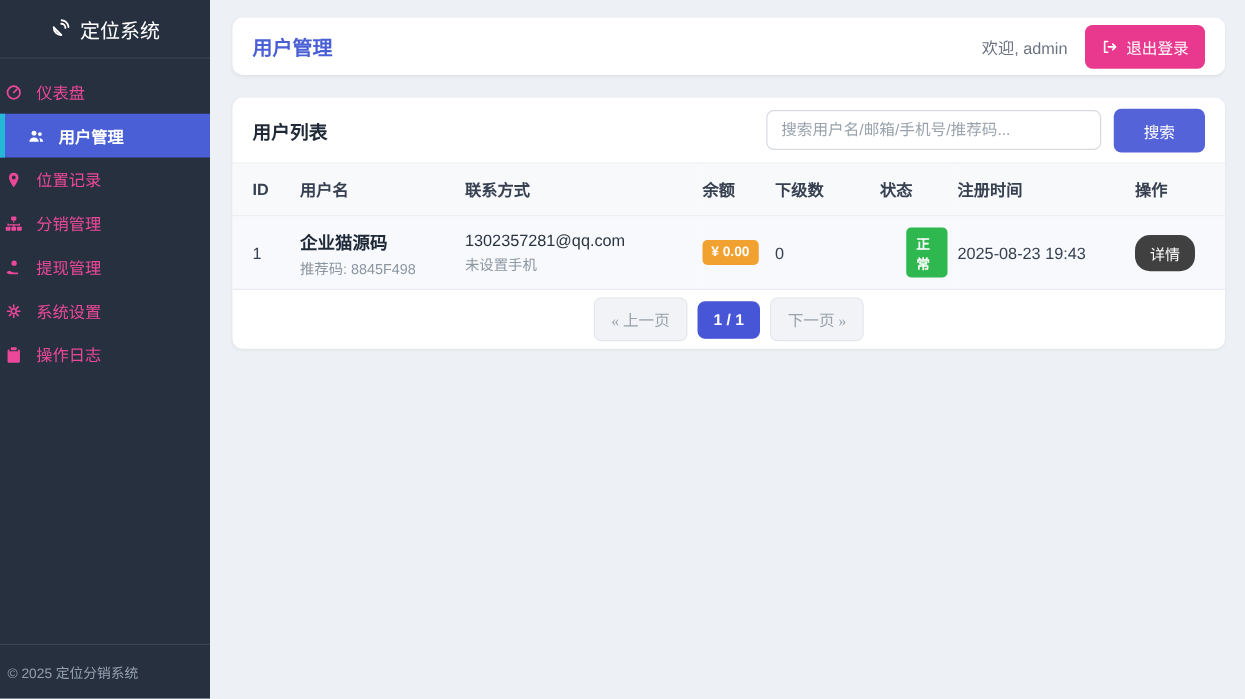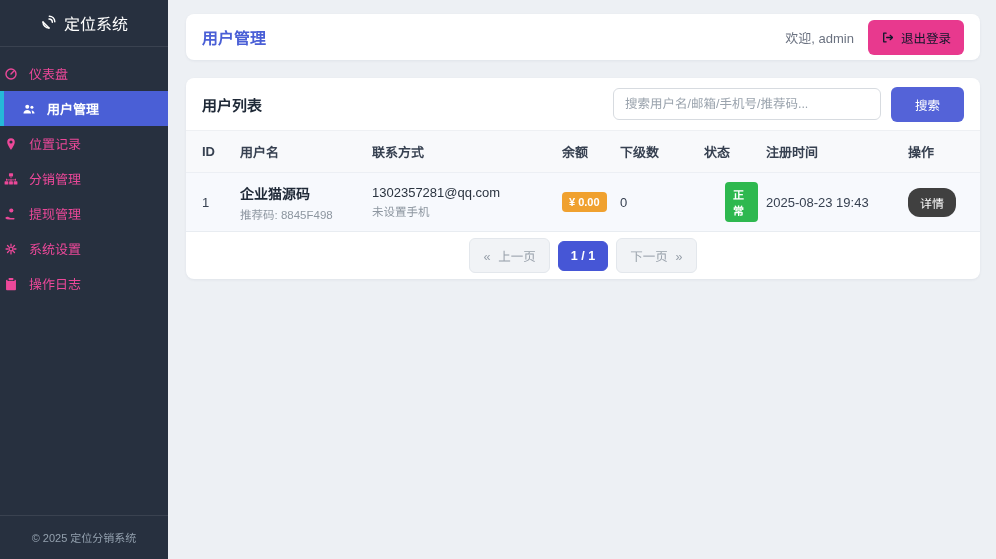--- a/index.html
+++ b/index.html
@@ -26,38 +26,38 @@
     color:#ec4899; font-size:13px; cursor:pointer;
     border-left:4px solid transparent;
   }
   .menu-item svg { width:14px; height:14px; flex:0 0 14px; }
   .menu-item.active {
     background:#4a5fd6; color:#ffffff; font-weight:bold;
     border-left:4px solid #25b9d8; padding-left:18px;
   }
   .sidebar-footer {
     border-top:1px solid rgba(255,255,255,.09);
-    padding:13px 6px 14px; text-align:center;
+    padding:13px 6px 14px; text-align:left;
     color:#93a0ae; font-size:11px;
   }
 
   
   .main { flex:1; padding:14px 16px 0 18px; }
 
   .header-card {
     background:#ffffff; border-radius:8px; height:46px;
     display:flex; align-items:center; justify-content:space-between;
     padding:0 16px; box-shadow:0 1px 3px rgba(20,30,60,.06);
     margin-bottom:18px;
   }
   .page-title { color:#4a5fd6; font-size:16px; font-weight:bold; }
   .header-right { display:flex; align-items:center; gap:14px; }
   .welcome { color:#6b7280; font-size:13px; }
   .logout-btn {
-    background:#e8398e; color:#0f172a; border:none; border-radius:6px;
+    background:#e8398e; color:#ffffff; border:none; border-radius:6px;
     font-size:12.5px; padding:8px 13px; display:flex; align-items:center;
     gap:7px; cursor:pointer; font-family:inherit;
   }
   .logout-btn svg { width:13px; height:13px; }
 
   .content-card {
     background:#ffffff; border-radius:8px;
     box-shadow:0 1px 3px rgba(20,30,60,.06); overflow:hidden;
   }
   .card-head {
@@ -101,21 +101,21 @@
     background:#404040; color:#ffffff; border:none; border-radius:12px;
     font-size:12px; padding:6px 12px; cursor:pointer; font-family:inherit;
   }
 
   .pagination {
     height:47px; display:flex; align-items:center; justify-content:center; gap:8px;
   }
   .page-btn {
     background:#f1f3f6; color:#99a1ab; border:1px solid #e3e7ec;
     border-radius:6px; font-size:12.5px; padding:7px 13px; cursor:pointer;
-    font-family:Liberation Mono, monospace;
+    font-family:Liberation Serif, serif;
   }
   .page-current {
     background:#4656d6; color:#ffffff; border:1px solid #4656d6;
     border-radius:6px; font-size:12.5px; font-weight:bold; padding:7px 12px;
     cursor:pointer; font-family:inherit;
   }
 </style>
 </head>
 <body>
 

